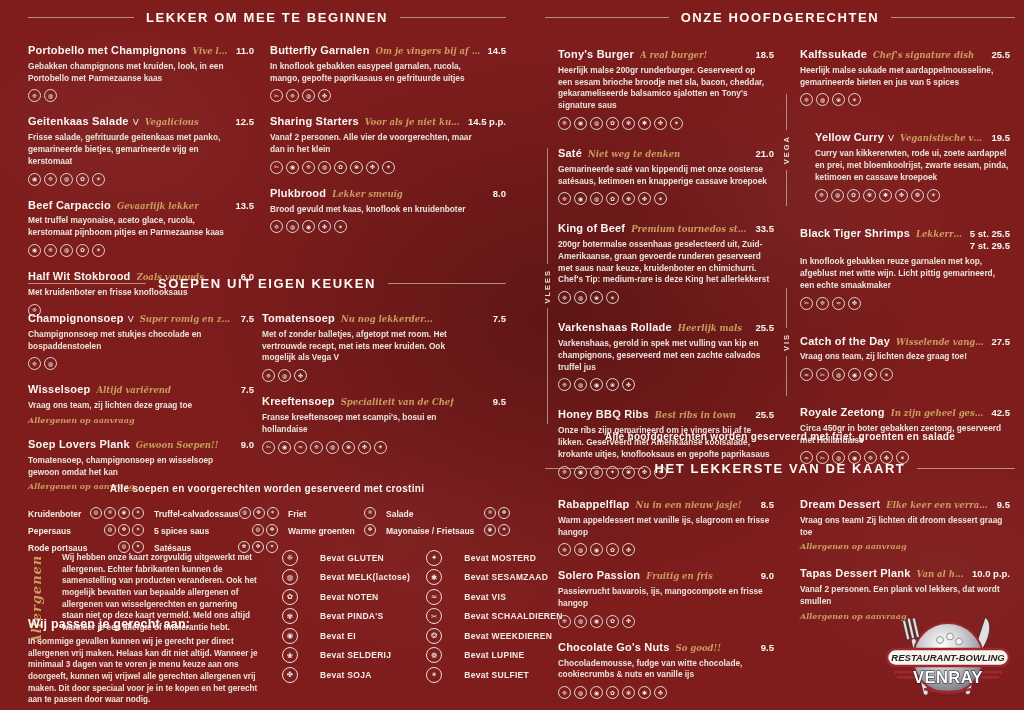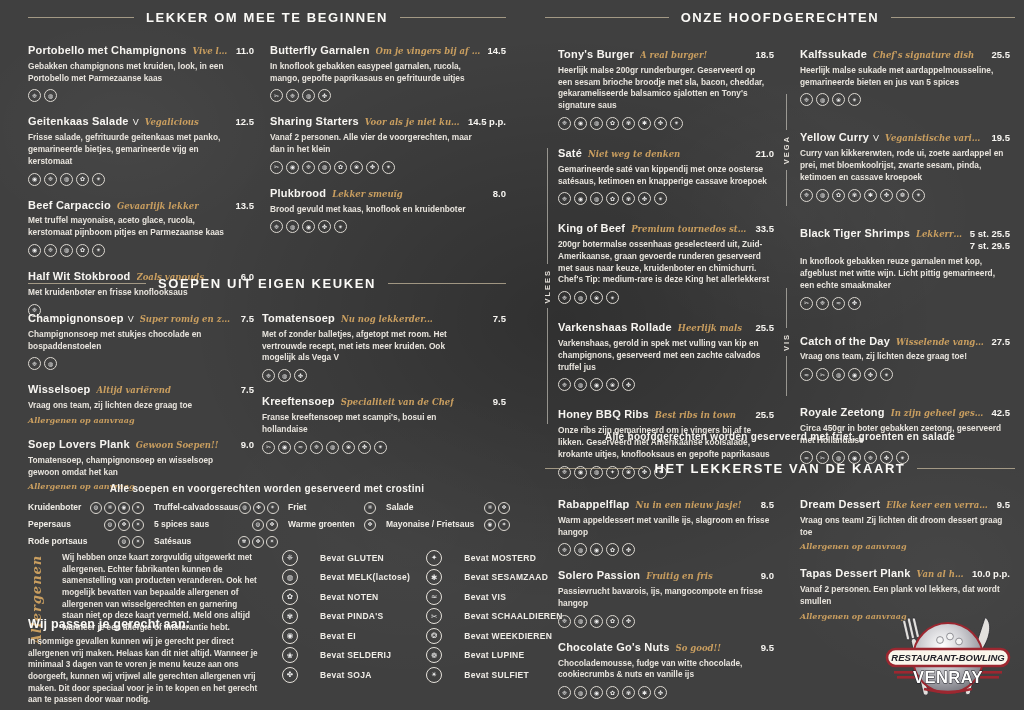--- a/index.html
+++ b/index.html
@@ -1,17 +1,17 @@
 <!DOCTYPE html>
 <html><head>
 <meta charset="utf-8">
 <style>
   html,body{margin:0;padding:0;background:#000;}
   #canvas{position:relative;width:1024px;height:710px;overflow:hidden;
-    background:#404040;
+    background:#7f1d1d;
     font-family:"Liberation Sans","DejaVu Sans",sans-serif;color:#efece6;}
   #canvas::before{content:"";position:absolute;inset:0;pointer-events:none;
     background:
       radial-gradient(220px 160px at 12% 18%, rgba(255,255,255,0.035), transparent 70%),
       radial-gradient(260px 200px at 78% 30%, rgba(255,255,255,0.03), transparent 70%),
       radial-gradient(300px 220px at 40% 75%, rgba(255,255,255,0.025), transparent 70%),
       radial-gradient(240px 180px at 92% 80%, rgba(255,255,255,0.03), transparent 70%),
       radial-gradient(500px 380px at 55% 45%, rgba(0,0,0,0.25), transparent 75%);}
   .abs{position:absolute;}
   
@@ -33,21 +33,21 @@
   .note{font-family:"DejaVu Serif","Liberation Serif",serif;font-style:italic;font-weight:600;
         font-size:8px;color:#c99e5f;margin-top:3px;}
   .icons{display:flex;gap:3px;margin-top:5px;}
   .ic{width:11px;height:11px;border:1px solid #ddd9d2;border-radius:50%;display:inline-flex;
       align-items:center;justify-content:center;font-size:6px;line-height:1;color:#eee;flex:0 0 auto;
       font-family:"DejaVu Sans",sans-serif;}
   
   .cnote{font-size:10px;font-weight:800;text-align:center;color:#f5f3ef;letter-spacing:.3px;}
   
   #sides-grid{display:grid;grid-template-columns:116px 124px 88px 124px;column-gap:10px;}
-  .srow{display:flex;justify-content:space-between;align-items:flex-start;height:17px;}
+  .srow{display:flex;justify-content:space-between;align-items:flex-end;height:17px;}
   .slabel{font-size:8.5px;font-weight:700;color:#efece6;white-space:nowrap;}
   .srow .icons{margin-top:0;gap:2px;}
   .srow .ic{width:10px;height:10px;font-size:5.5px;}
   
   #legend{display:flex;gap:16px;}
   .lcol{flex:1;display:flex;flex-direction:column;}
   .lrow{display:flex;align-items:center;gap:9px;height:19.5px;}
   .lic{width:14px;height:14px;border:1px solid #e5e1da;border-radius:50%;display:inline-flex;
        align-items:center;justify-content:center;font-size:7.5px;color:#eee;flex:0 0 auto;
        font-family:"DejaVu Sans",sans-serif;}
@@ -508,21 +508,21 @@
             <span class="price">25.5</span>
           </div>
           <div class="desc">Heerlijk malse sukade met aardappelmousseline, gemarineerde bieten en jus van 5 spices</div>
           <div class="icons">
             <span class="ic">❈</span>
             <span class="ic">◍</span>
             <span class="ic">❀</span>
             <span class="ic">✴</span>
           </div>
         </div>
-        <div class="item" style="margin-bottom: 25px;">
+        <div class="item" style="margin-bottom: 25px; margin-left: 15px;">
           <div class="item-head">
             <span class="name">Yellow Curry</span>
             <span class="vega">V</span>
             <span class="sub">Veganistische variant mogelijk</span>
             <span class="price">19.5</span>
           </div>
           <div class="desc">Curry van kikkererwten,  rode ui, zoete aardappel en prei, met bloemkoolrijst, zwarte sesam, pinda, ketimoen en cassave kroepoek</div>
           <div class="icons">
             <span class="ic">❈</span>
             <span class="ic">◍</span>

